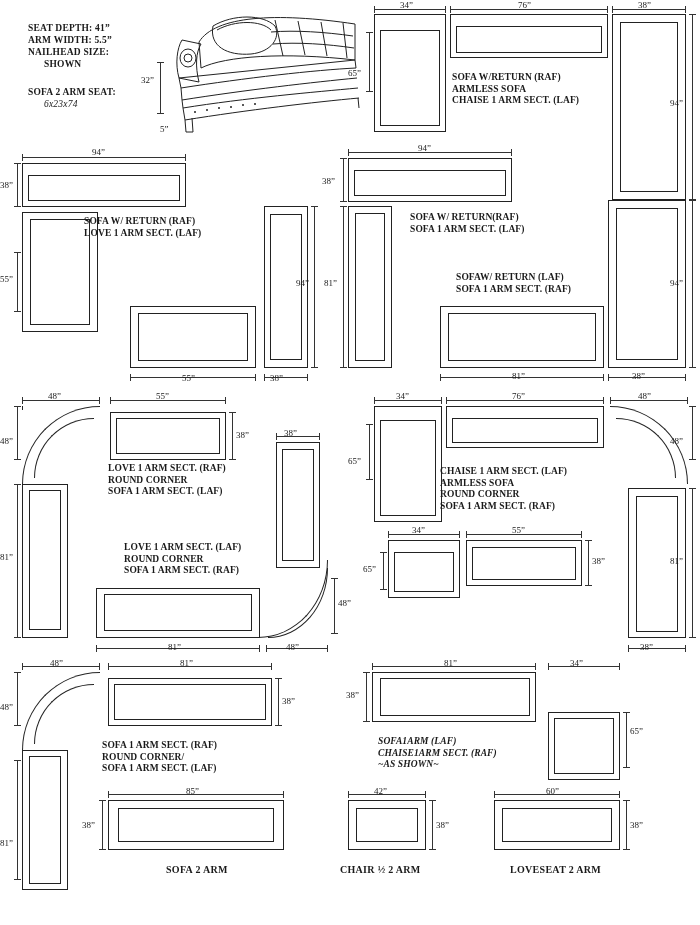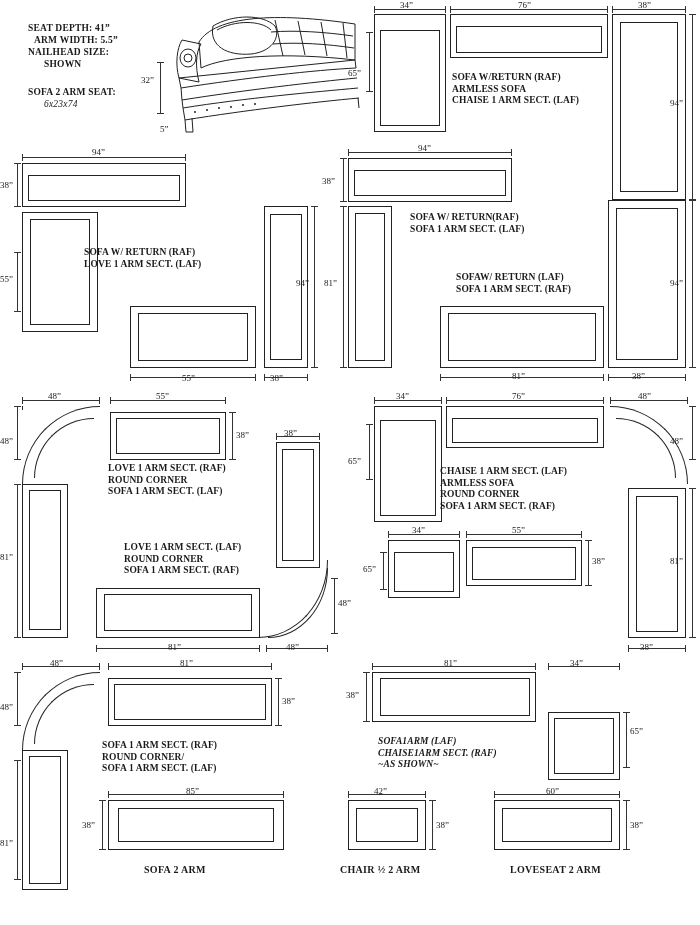--- a/index.html
+++ b/index.html
@@ -125,21 +125,21 @@
     background: transparent;
   }
   .sofa-sketch { position: absolute; }
 </style>
 </head>
 <body>
 
 <div id="sheet">
 
   <div class="abs spec" style="left:28px; top:22px;">SEAT DEPTH: 41”</div>
-  <div class="abs spec" style="left:28px; top:34px;margin-left:6px;">ARM WIDTH: 5.5”</div>
+  <div class="abs spec" style="left:28px; top:34px;">ARM WIDTH: 5.5”</div>
   <div class="abs spec" style="left:28px; top:46px;">NAILHEAD SIZE:</div>
   <div class="abs spec" style="left:44px; top:58px;">SHOWN</div>
   <div class="abs spec" style="left:28px; top:86px;">SOFA 2 ARM SEAT:</div>
   <div class="abs spec" style="left:44px; top:98px; font-style:italic; font-weight:normal;">6x23x74</div>
 
   <svg class="sofa-sketch" style="left:155px; top:8px;" width="210" height="130" viewBox="0 0 210 130">
     <g fill="none" stroke="#222" stroke-width="1">
 
       <path d="M44 34 C 60 8, 120 4, 200 16 L 200 52 C 130 44, 70 48, 46 60 Z"></path>
 
@@ -215,21 +215,21 @@
   <div class="box" style="left:22px; top:163px; width:164px; height:44px;"></div>
   <div class="inner" style="left:28px; top:175px; width:152px; height:26px;"></div>
   <div class="dimline-v" style="left:17px; top:163px; height:44px;"></div>
   <div class="abs dim" style="left:0px; top:180px;">38”</div>
 
   <div class="box" style="left:22px; top:212px; width:76px; height:120px;"></div>
   <div class="inner" style="left:30px; top:219px; width:60px; height:106px;"></div>
   <div class="dimline-v" style="left:17px; top:252px; height:60px;"></div>
   <div class="abs dim" style="left:0px; top:274px;">55”</div>
 
-  <div class="abs lbl" style="left:84px; top:216px;margin-top:31px;">SOFA W/ RETURN (RAF)
+  <div class="abs lbl" style="left:84px; top:216px;">SOFA W/ RETURN (RAF)
 LOVE 1 ARM SECT. (LAF)</div>
 
   <div class="box" style="left:264px; top:206px; width:44px; height:162px;"></div>
   <div class="inner" style="left:270px; top:214px; width:32px; height:146px;"></div>
   <div class="dimline-v" style="left:314px; top:206px; height:162px;"></div>
   <div class="abs dim" style="left:296px; top:278px;">94”</div>
 
   <div class="box" style="left:130px; top:306px; width:126px; height:62px;"></div>
   <div class="inner" style="left:138px; top:313px; width:110px; height:48px;"></div>
   <div class="dimline-h" style="left:130px; top:377px; width:126px;"></div>
@@ -405,21 +405,21 @@
   <div class="abs lbl" style="left:378px; top:736px;font-style:italic;">SOFA1ARM (LAF)
 CHAISE1ARM SECT. (RAF)
 ~AS SHOWN~</div>
 
   <div class="dimline-h" style="left:108px; top:794px; width:176px;"></div>
   <div class="abs dim" style="left:186px; top:786px;">85”</div>
   <div class="box" style="left:108px; top:800px; width:176px; height:50px;"></div>
   <div class="inner" style="left:118px; top:808px; width:156px; height:34px;"></div>
   <div class="dimline-v" style="left:102px; top:800px; height:50px;"></div>
   <div class="abs dim" style="left:82px; top:820px;">38”</div>
-  <div class="abs cap" style="left:144px; top:864px;">SOFA 2 ARM</div>
+  <div class="abs cap" style="left:166px; top:864px;">SOFA 2 ARM</div>
 
   <div class="dimline-h" style="left:348px; top:794px; width:78px;"></div>
   <div class="abs dim" style="left:374px; top:786px;">42”</div>
   <div class="box" style="left:348px; top:800px; width:78px; height:50px;"></div>
   <div class="inner" style="left:356px; top:808px; width:62px; height:34px;"></div>
   <div class="dimline-v" style="left:432px; top:800px; height:50px;"></div>
   <div class="abs dim" style="left:436px; top:820px;">38”</div>
   <div class="abs cap" style="left:340px; top:864px;">CHAIR ½  2 ARM</div>
 
   <div class="dimline-h" style="left:494px; top:794px; width:126px;"></div>

